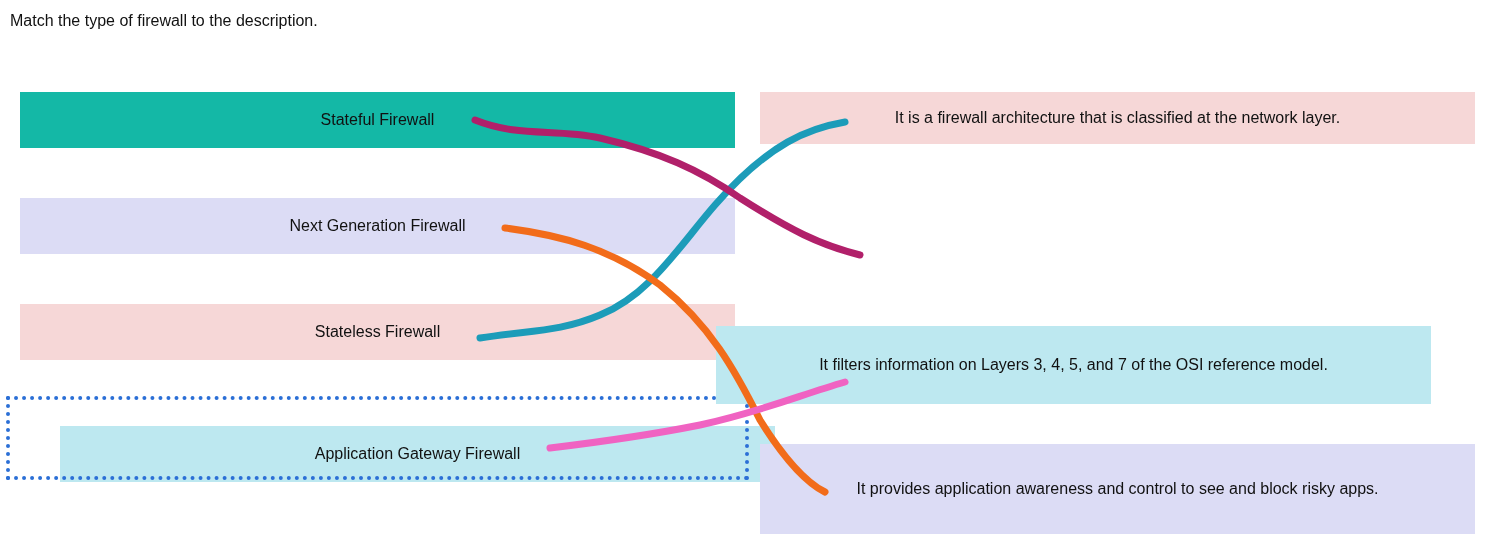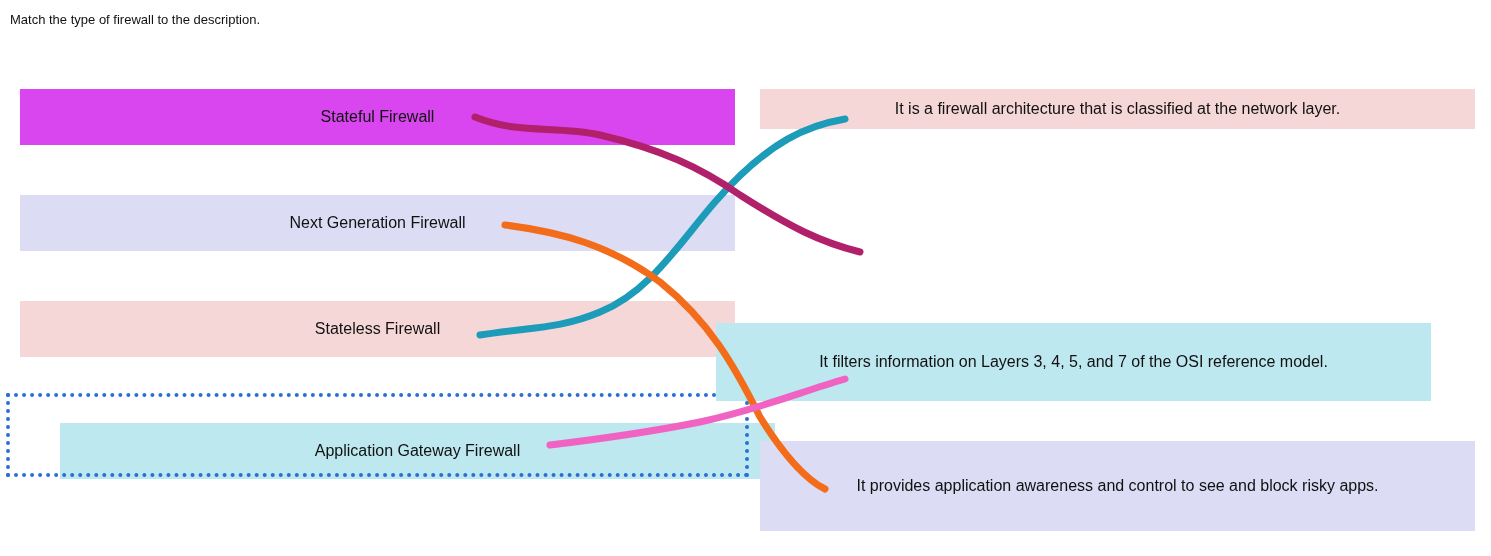--- a/index.html
+++ b/index.html
@@ -7,40 +7,40 @@
     margin: 0;
     padding: 0;
     font-family: Arial, Helvetica, sans-serif;
     font-size: 16px;
     color: #111;
     background: #fff;
     width: 1491px;
   }
   .prompt {
     padding: 12px 10px 0 10px;
-    font-size: 13px;
+    font-size: 16px;
   }
   .stage {
     position: relative;
     width: 1491px;
     height: 520px;
   }
   .card {
     position: absolute;
     display: flex;
     align-items: center;
     justify-content: center;
     text-align: center;
     padding: 8px 20px;
     font-size: 16px;
     line-height: 1.35;
   }
   .left-card { width: 715px; height: 56px; }
   .right-card { width: 715px; }
-  .c-green  { background: #d946ef; }
+  .c-green  { background: #14b8a6; }
   .c-purple { background: #dcdcf5; }
   .c-pink   { background: #f6d7d7; }
   .c-cyan   { background: #bde8f0; }
   .dotted-frame {
     position: absolute;
     border: 4px dotted #2b6fd6;
     pointer-events: none;
   }
   svg.lines {
     position: absolute;
@@ -73,21 +73,21 @@
   <div class="card left-card c-purple" style="left:20px; top:168px;">
     <span>Next Generation Firewall</span>
   </div>
 
   <div class="card left-card c-cyan" style="left:20px; top:396px;margin-left:40px;">
     <span>Application Gateway Firewall</span>
   </div>
 
   <div class="dotted-frame" style="left:6px; top:366px; width:743px; height:84px;"></div>
 
-  <div class="card right-card c-pink" style="left:760px; top:62px; height:40px;">
+  <div class="card right-card c-pink" style="left:760px; top:62px; height:52px;">
     <span>It is a firewall architecture that is classified at the network layer.</span>
   </div>
 
 
   <div class="card right-card c-cyan" style="left:716px; top:296px; height:78px;">
     <span>It filters information on Layers 3, 4, 5, and 7 of the OSI reference model.</span>
   </div>
 
   <div class="card right-card c-purple" style="left:760px; top:414px; height:90px;">
     <span>It provides application awareness and control to see and block risky apps.</span>

